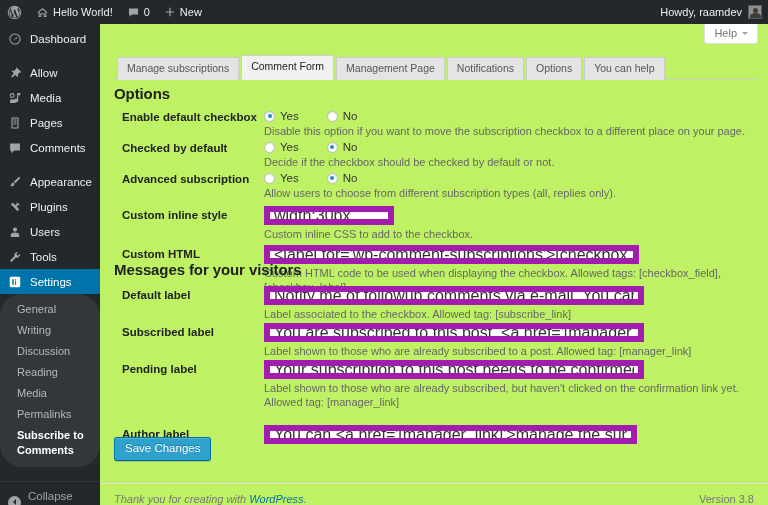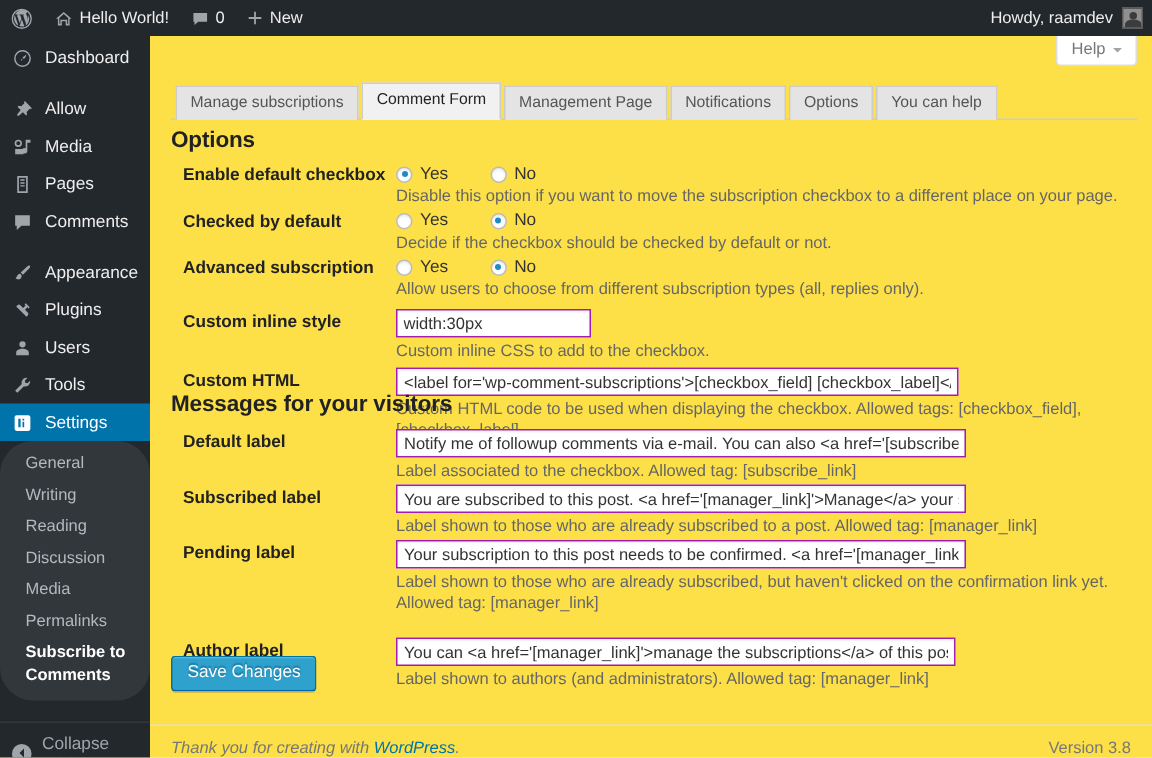--- a/index.html
+++ b/index.html
@@ -104,21 +104,21 @@
   }
   .collapse .c-ico::after {
     content: ""; position: absolute; top: 3.5px; left: 5px;
     border: 3px solid transparent; border-right-color: #23282d; border-left-width: 0;
   }
 
   
   #wpbody {
     position: absolute; top: 24px; left: 100px;
     width: 668px; height: 481px;
-    background: #fde047;
+    background: #bef264;
     overflow: hidden;
   }
   .help-wrap {
     position: absolute; top: 0; right: 10px;
     display: flex;
   }
   .help-tab {
     background: #fff;
     border: 1px solid #ddd; border-top: none;
     border-radius: 0 0 3px 3px;
@@ -187,24 +187,24 @@
     content: ""; position: absolute; top: 2.5px; left: 2.5px;
     width: 4px; height: 4px; border-radius: 50%; background: #1e8cbe;
   }
   .desc {
     font-size: 11px; color: #666;
     line-height: 14px;
     margin-top: 2px;
   }
   .txt {
     background: #fff;
-    border: 1px solid #a21caf;
+    border: 6px solid #a21caf;
     box-shadow: inset 0 1px 2px rgba(0,0,0,.07);
     font-family: "Liberation Sans", sans-serif;
-    font-size: 11px;
+    font-size: 16px;
     color: #333;
     padding: 2px 4px;
     height: 19px;
     line-height: 15px;
     display: block;
     outline: none;
   }
 
   .btn-primary {
     position: absolute; left: 14px; top: 413px;
@@ -368,22 +368,22 @@
           <rect x="2.5" y="2.5" width="15" height="15" rx="2" fill="#fff"></rect>
           <path d="M6 6h2.2v8H6V6zm4 0h1.6v1.7H10V6zm0 2.8h1.6V14H10V8.8z" fill="#0073aa"></path>
         </svg>
     </span>
     <span>Settings</span>
   </div>
 
   <div class="submenu">
     <a>General</a>
     <a>Writing</a>
+    <a>Discussion</a>
     <a>Reading</a>
-    <a>Discussion</a>
     <a>Media</a>
     <a>Permalinks</a>
     <a class="cur">Subscribe to Comments</a>
   </div>
 
   <div class="collapse-wrap">
     <div class="collapse">
       <span class="c-ico"></span>
       <span>Collapse menu</span>
     </div>
@@ -505,21 +505,20 @@
       <div class="row-field" style="top:0;width:485px">
         <input class="txt" style="width: 380px;" value="Your subscription to this post needs to be confirmed. &lt;a href='[manager_link]'&gt;Manage your subscriptions&lt;/a&gt;.">
         <div class="desc">Label shown to those who are already subscribed, but haven't clicked on the confirmation link yet. Allowed tag: [manager_link]</div>
       </div>
     </div>
 
     <div class="row" style="height:36px;margin-top:1px">
       <div class="row-label" style="top:3px">Author label</div>
       <div class="row-field" style="top:0">
         <input class="txt" style="width: 373px;" value="You can &lt;a href='[manager_link]'&gt;manage the subscriptions&lt;/a&gt; of this post.">
-        <div class="desc">Label shown to authors (and administrators). Allowed tag: [manager_link]</div>
       </div>
     </div>
   </div>
 
   <button class="btn-primary">Save Changes</button>
 
   <div id="wpfooter">
     <div class="thanks"><span>Thank you for creating with </span><a>WordPress</a><span>.</span></div>
     <div>Version 3.8</div>
   </div>

